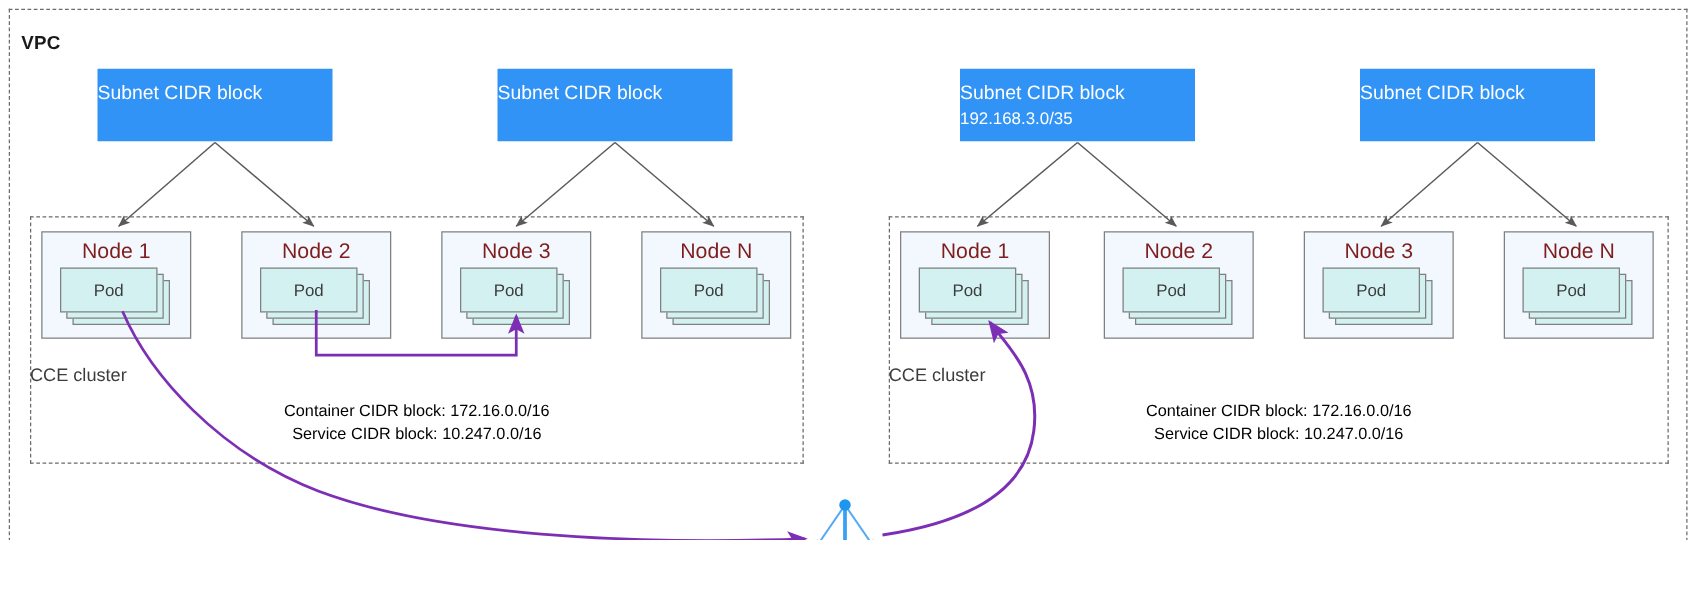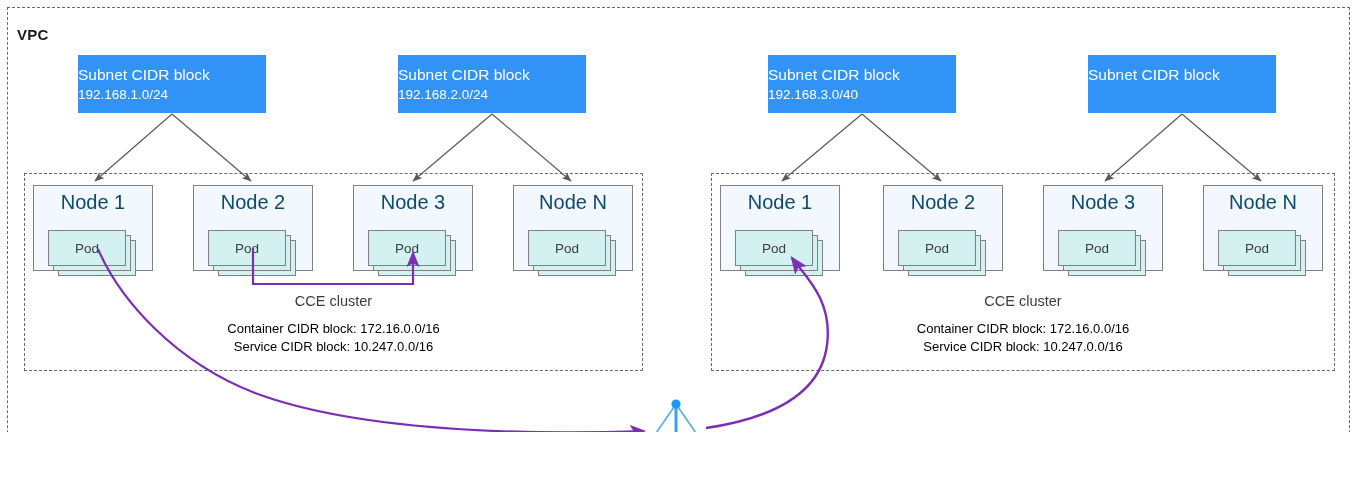--- a/index.html
+++ b/index.html
@@ -56,21 +56,20 @@
   }
   
   .cluster {
     position: absolute;
     border: 1.5px dashed #6b6b6b;
     box-sizing: border-box;
     background: transparent;
   }
   .cluster-title {
     position: absolute;
-    text-align: center;
     font-size: 14.5px;
     color: #3c3c3c;
     white-space: nowrap;
   }
   .cluster-cidr {
     position: absolute;
     text-align: center;
     font-size: 13px;
     line-height: 18px;
     color: #000000;
@@ -84,29 +83,29 @@
     background: #f3f7fe;
     border: 1px solid #808080;
     box-sizing: border-box;
   }
   .node-label {
     position: absolute;
     left: 0;
     top: 5px;
     width: 100%;
     text-align: center;
-    font-size: 20px;
-    color: #0c4a6e;
+    font-size: 17px;
+    color: #7f1d1d;
     white-space: nowrap;
   }
   
   .pod-stack {
     position: absolute;
     left: 14px;
-    top: 44px;
+    top: 28px;
     width: 92px;
     height: 48px;
   }
   .pod-card {
     position: absolute;
     background: #d2f1f0;
     border: 1px solid #808080;
     box-sizing: border-box;
   }
   .pod-back2 { left: 10px; top: 10px; width: 78px; height: 36px; }
@@ -148,29 +147,27 @@
 </head>
 <body>
 
 <div id="canvas">
 
   <div class="vpc-frame"></div>
   <div class="vpc-label">VPC</div>
 
   <div class="subnet" style="left:78px; top:55px; width:188px; height:58px;">
     <div class="s-title">Subnet CIDR block</div>
-    <div class="s-cidr">192.168.1.0/24</div>
   </div>
   <div class="subnet" style="left:398px; top:55px; width:188px; height:58px;">
     <div class="s-title">Subnet CIDR block</div>
-    <div class="s-cidr">192.168.2.0/24</div>
   </div>
   <div class="subnet" style="left:768px; top:55px; width:188px; height:58px;">
     <div class="s-title">Subnet CIDR block</div>
-    <div class="s-cidr">192.168.3.0/40</div>
+    <div class="s-cidr">192.168.3.0/35</div>
   </div>
   <div class="subnet" style="left:1088px; top:55px; width:188px; height:58px;">
     <div class="s-title">Subnet CIDR block</div>
   </div>
 
   <div class="cluster" style="left:24px; top:173px; width:619px; height:198px;"></div>
 
   <div class="node" style="left:33px; top:185px;">
     <div class="node-label">Node 1</div>
     <div class="pod-stack">

